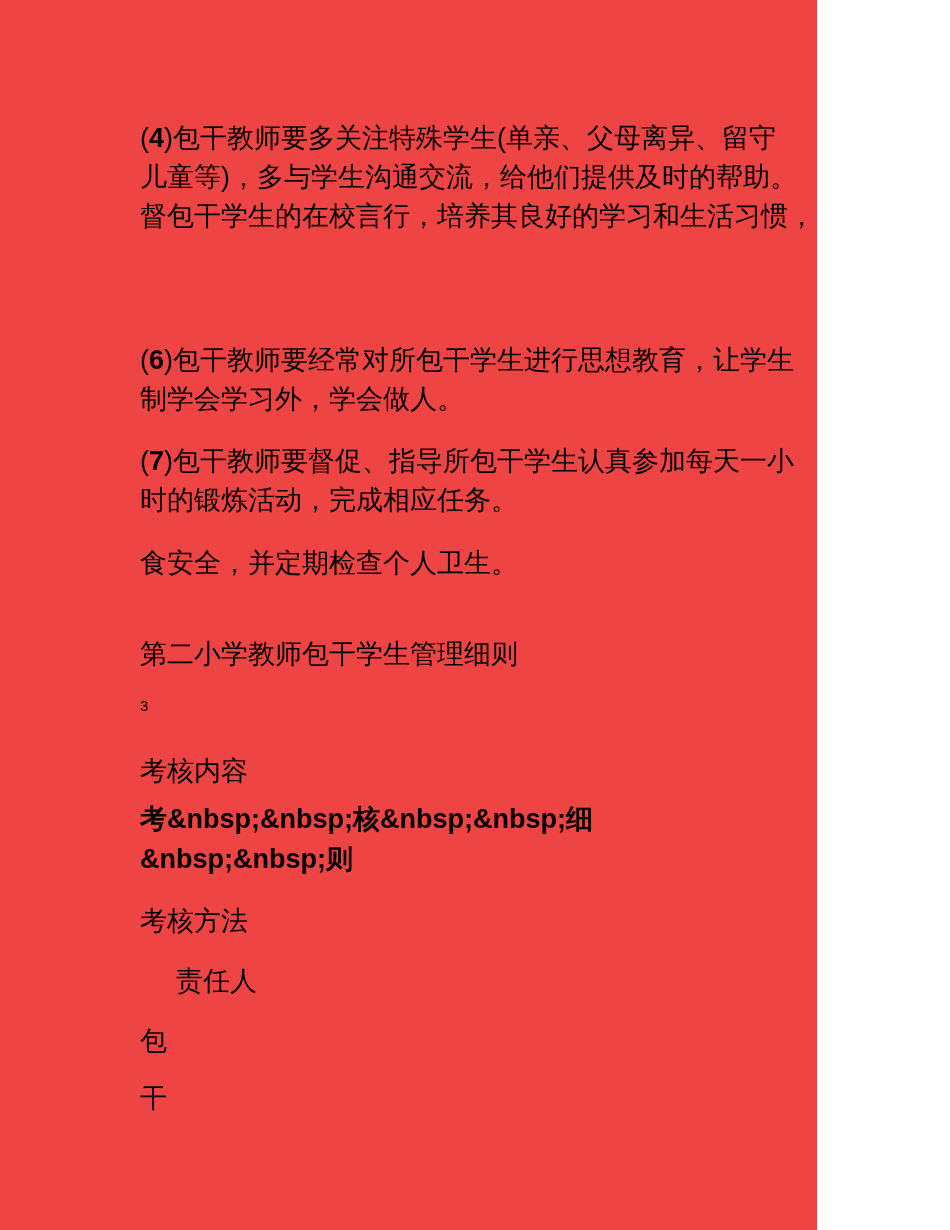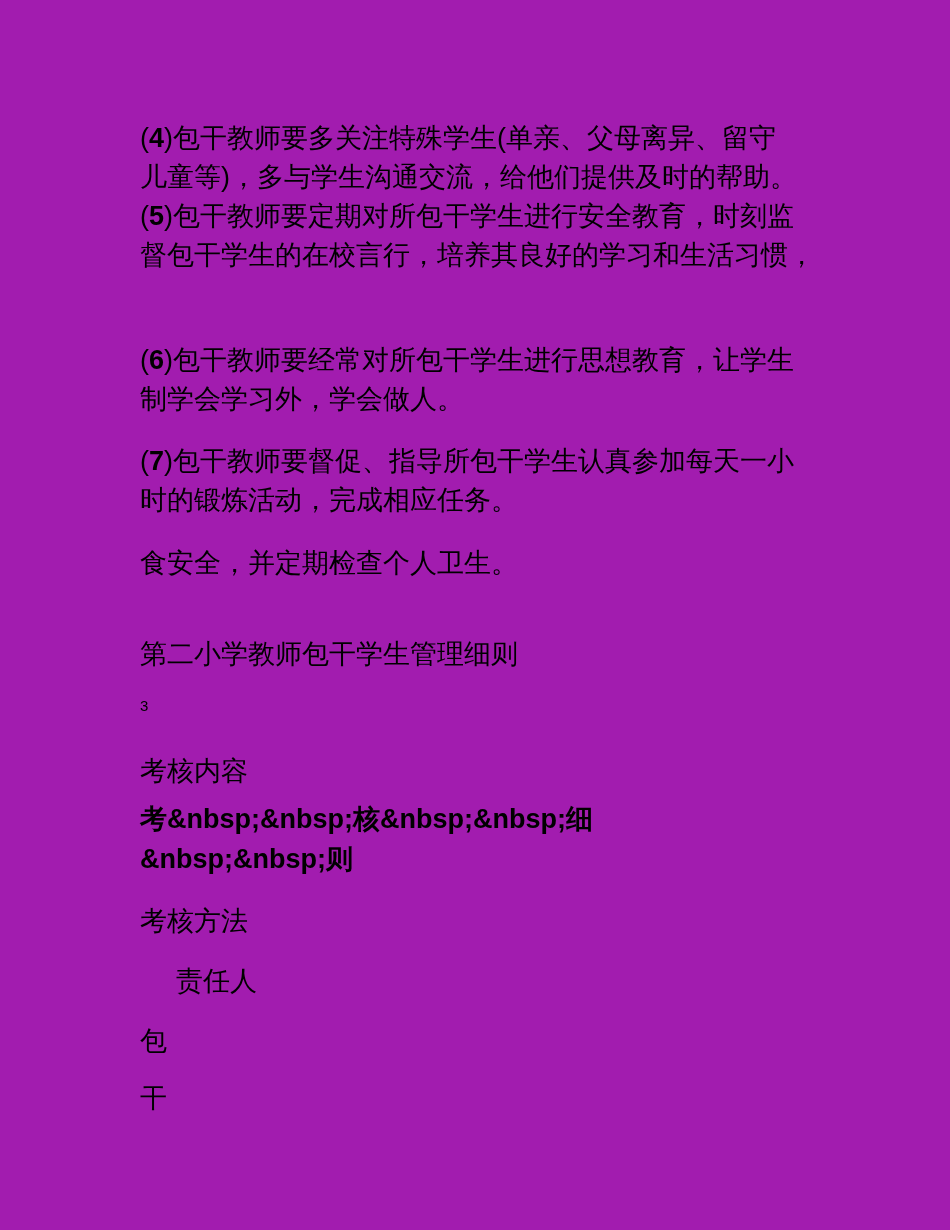--- a/index.html
+++ b/index.html
@@ -12,23 +12,23 @@
     background: #ffffff;
     position: relative;
     overflow: hidden;
     font-family: "Liberation Sans", "DejaVu Sans", sans-serif;
     color: #000000;
   }
   .doc-page {
     position: absolute;
     left: 0;
     top: 0;
-    width: 950px;
+    width: 817px;
     height: 1230px;
-    background: #a21caf;
+    background: #ef4444;
   }
   .block {
     position: absolute;
     left: 140px;
     width: 690px;
   }
   .line {
     font-size: 27px;
     line-height: 39px;
     height: 39px;
@@ -51,21 +51,20 @@
   }
 </style>
 </head>
 <body>
 
 <div class="doc-page">
 
   <div class="block" style="top:119px;">
     <div class="line"><span>(</span><span class="num">4</span><span>)包干教师要多关注特殊学生(单亲、父母离异、留守</span></div>
     <div class="line">儿童等)，多与学生沟通交流，给他们提供及时的帮助。</div>
-    <div class="line"><span>(</span><span class="num">5</span><span>)包干教师要定期对所包干学生进行安全教育，时刻监</span></div>
     <div class="line">督包干学生的在校言行，培养其良好的学习和生活习惯，</div>
   </div>
 
   <div class="block" style="top:341px;">
     <div class="line"><span>(</span><span class="num">6</span><span>)包干教师要经常对所包干学生进行思想教育，让学生</span></div>
     <div class="line">制学会学习外，学会做人。</div>
   </div>
 
   <div class="block" style="top:442px;">
     <div class="line"><span>(</span><span class="num">7</span><span>)包干教师要督促、指导所包干学生认真参加每天一小</span></div>

